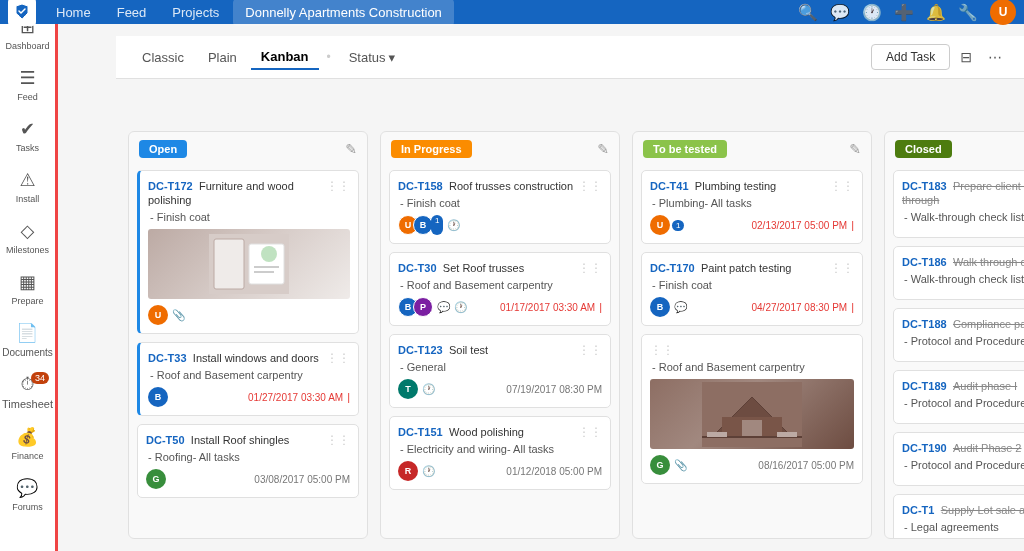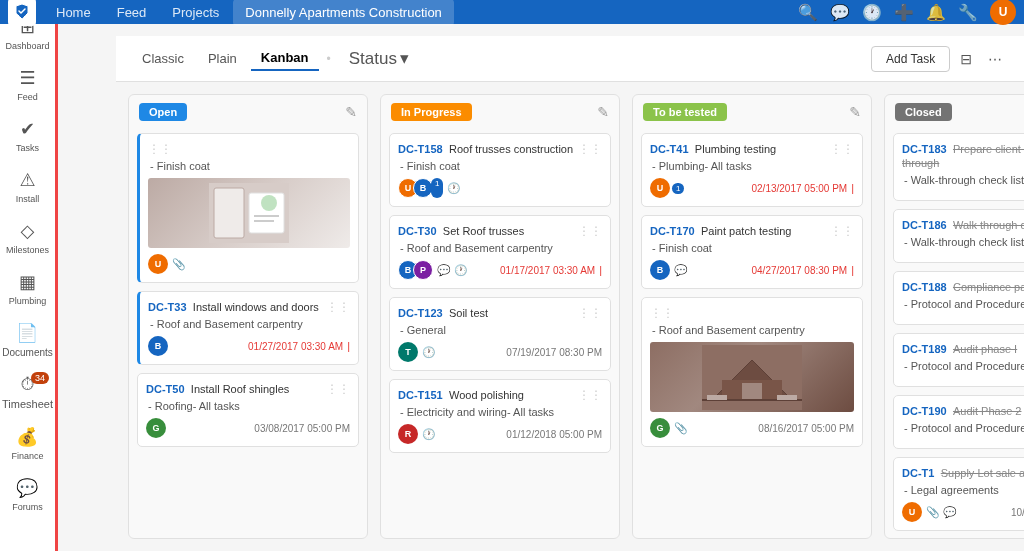--- a/index.html
+++ b/index.html
@@ -79,20 +79,21 @@
     .avatar { width: 26px; height: 26px; border-radius: 50%; background: #ef6c00; display: flex; align-items: center; justify-content: center; color: white; font-size: 12px; font-weight: bold; cursor: pointer; }
 
     
     .main-wrapper {
       margin-top: 36px;
       margin-left: 58px;
       flex: 1;
       display: flex;
       flex-direction: column;
       overflow: hidden;
+      gap: 40px;
     }
 
     
     .toolbar {
       background: #fff;
       padding: 8px 16px;
       display: flex;
       align-items: center;
       gap: 4px;
       border-bottom: 1px solid #e0e0e0;
@@ -108,21 +109,21 @@
       border-radius: 3px;
     }
     .view-btn.active { font-weight: 600; color: #000; border-bottom: 2px solid #1565c0; border-radius: 0; }
     .toolbar-sep { color: #ccc; margin: 0 4px; }
     .status-btn {
       padding: 4px 10px;
       border: none;
       background: none;
       cursor: pointer;
       color: #555;
-      font-size: 17px;
+      font-size: 13px;
       display: flex;
       align-items: center;
       gap: 3px;
     }
     .add-task-btn {
       margin-left: auto;
       padding: 5px 14px;
       border: 1px solid #ccc;
       background: #fff;
       border-radius: 4px;
@@ -168,21 +169,21 @@
     .col-status-badge {
       padding: 3px 10px;
       border-radius: 4px;
       font-size: 11px;
       font-weight: 600;
       color: #fff;
     }
     .badge-open { background: #1e88e5; }
     .badge-inprogress { background: #fb8c00; }
     .badge-totest { background: #8bc34a; color: #fff; }
-    .badge-closed { background: #737373; }
+    .badge-closed { background: #4d7c0f; }
     .col-menu { color: #999; cursor: pointer; font-size: 14px; }
 
     .col-body {
       overflow-y: auto;
       flex: 1;
       padding: 4px 8px 8px 8px;
       display: flex;
       flex-direction: column;
       gap: 8px;
     }
@@ -309,21 +310,21 @@
   <div class="sidebar-item">
     <span class="icon">⚠</span>
     <span style="font-size:9px;">Install</span>
   </div>
   <div class="sidebar-item">
     <span class="icon">◇</span>
     <span style="font-size:9px;">Milestones</span>
   </div>
   <div class="sidebar-item">
     <span class="icon">▦</span>
-    <span style="font-size:9px;">Plumbing</span>
+    <span style="font-size:9px;">Prepare</span>
   </div>
   <div class="sidebar-item">
     <span class="icon">📄</span>
     <span style="font-size:10px;">Documents</span>
   </div>
   <div class="sidebar-item has-badge" style="position:relative;">
     <span class="icon">⏱</span>
     <span style="font-size:11px;">Timesheet</span>
     <span class="badge">34</span>
   </div>
@@ -357,20 +358,24 @@
 
     <div class="kanban-column">
       <div class="col-header">
         <span class="col-status-badge badge-open">Open</span>
         <span class="col-menu">✎</span>
       </div>
       <div class="col-body">
 
         <div class="card left-border">
           <div class="card-header">
+            <div>
+              <span class="card-id">DC-T172</span>
+              <span class="card-title">Furniture and wood polishing</span>
+            </div>
             <span class="card-drag">⋮⋮</span>
           </div>
           <div class="card-sub">Finish coat</div>
           <div class="card-img notebook">
             <svg width="80" height="60" viewBox="0 0 80 60">
               <rect width="80" height="60" fill="#d7ccc8"></rect>
               <rect x="5" y="5" width="30" height="50" rx="2" fill="#efebe9" stroke="#bcaaa4"></rect>
               <rect x="40" y="10" width="35" height="40" rx="2" fill="#fff" stroke="#e0e0e0"></rect>
               <circle cx="60" cy="20" r="8" fill="#a5d6a7" opacity="0.7"></circle>
               <rect x="45" y="32" width="25" height="2" fill="#ccc"></rect>

